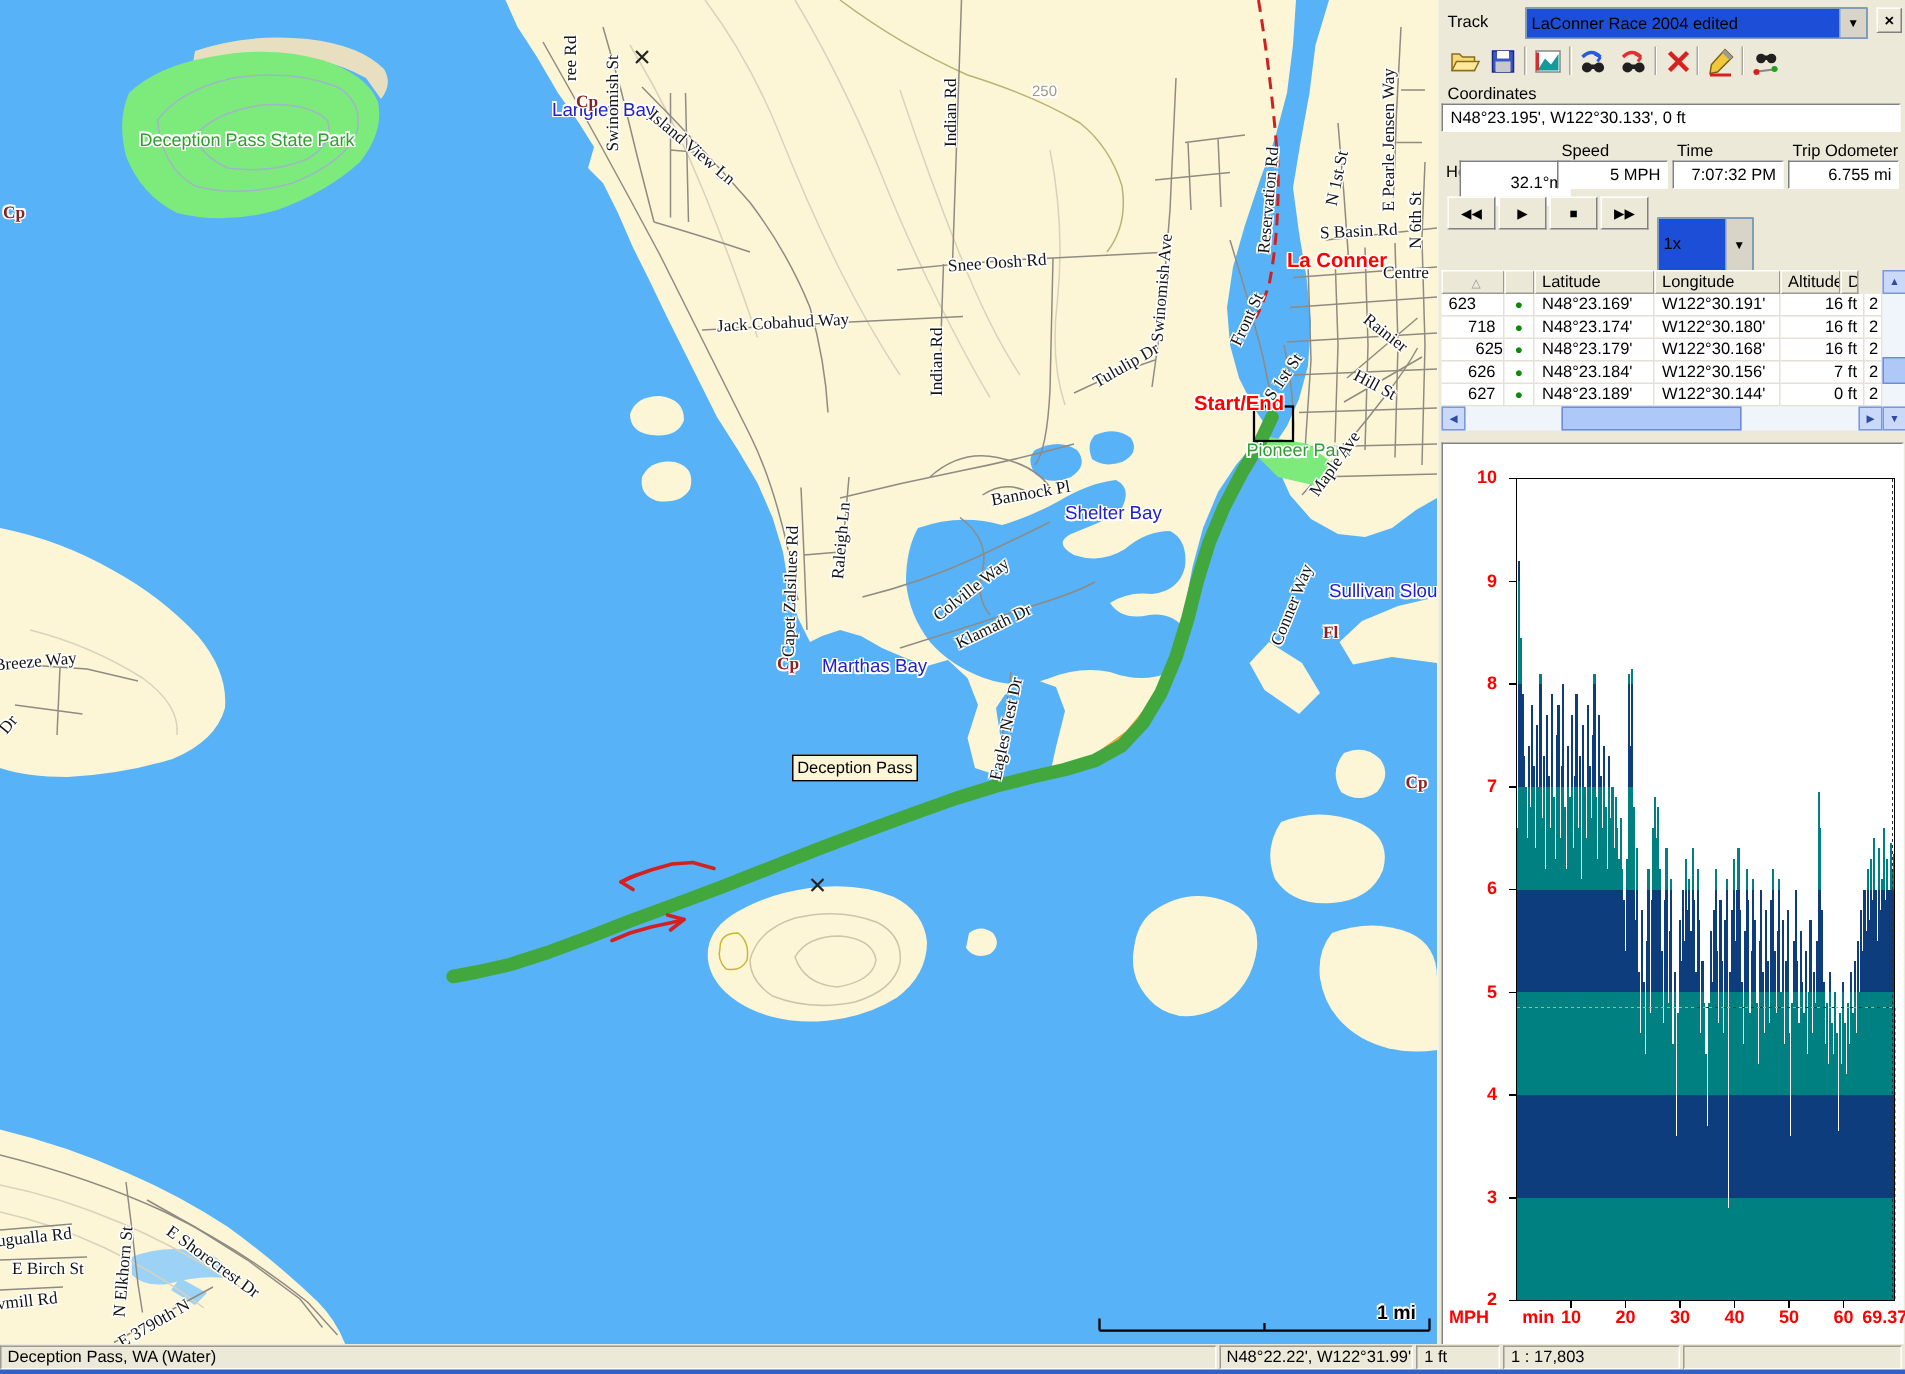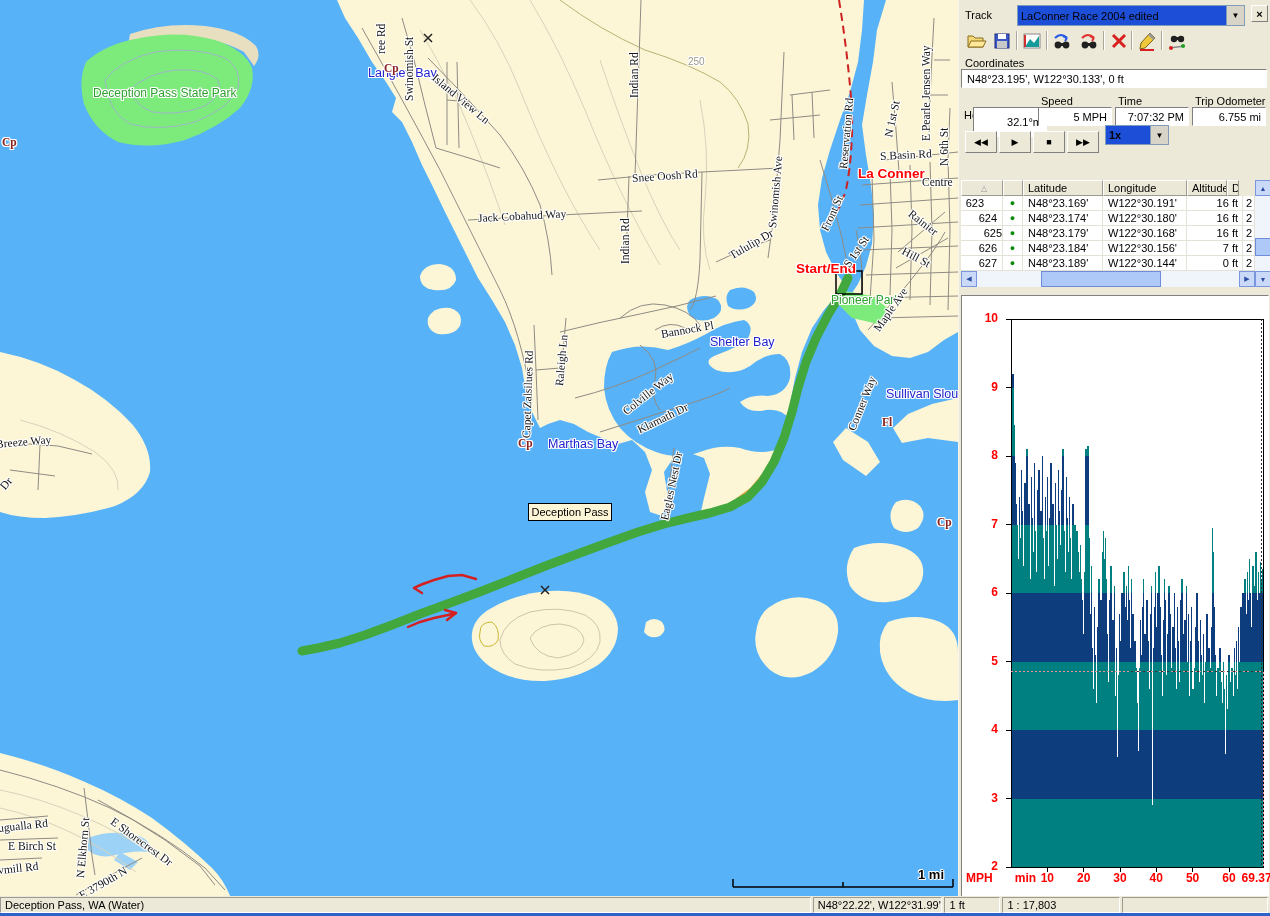--- a/index.html
+++ b/index.html
@@ -325,21 +325,21 @@
       <div class="panel-label" style="left: 236px; top: 95px;">Trip Odometer</div>
       <div class="sunken right" style="left: 233px; top: 107px; width: 74px; height: 19px;">6.755 mi</div>
     </div>
 
   <div id="playback-row">
       <div class="btn3d" style="left: 6px; top: 131px; width: 32px; height: 22px; font-size: 9px;">◀◀</div>
       <div class="btn3d" style="left: 40px; top: 131px; width: 32px; height: 22px; font-size: 9px;">▶</div>
       <div class="btn3d" style="left: 74px; top: 131px; width: 32px; height: 22px; font-size: 9px;">■</div>
       <div class="btn3d" style="left: 108px; top: 131px; width: 32px; height: 22px; font-size: 9px;">▶▶</div>
     </div>
-  <div class="combo" style="left:146px;top:125px;width:64px;height:20px;font-weight:bold;">
+  <div class="combo" style="left:146px;top:145px;width:64px;height:36px;">
     <div class="txt">1x</div>
     <div class="dd">▼</div>
   </div>
 
 
   <div id="trk-table">
       <div class="thead">
         <div class="th" style="justify-content: center; color: rgb(153, 153, 153); font-size: 8px; width: 42px;">△</div>
         <div class="th" style="width: 20px;"></div>
         <div class="th" style="width: 80px;">Latitude</div>
@@ -349,21 +349,21 @@
       </div>
       <div class="trow">
         <div class="td" style="width: 42px; justify-content: flex-end; padding-right: 18px;">623</div>
         <div class="td" style="width: 20px; justify-content: center; color: rgb(11, 138, 11); font-size: 9px;">●</div>
         <div class="td" style="width: 80px; padding-left: 5px;">N48°23.169'</div>
         <div class="td" style="width: 84px; padding-left: 5px;">W122°30.191'</div>
         <div class="td" style="width: 56px; justify-content: flex-end; padding-right: 4px;">16 ft</div>
         <div class="td" style="width: 12px; padding-left: 3px;">2</div>
       </div>
       <div class="trow">
-        <div class="td" style="width: 42px; justify-content: flex-end; padding-right: 5px;">624</div>
+        <div class="td" style="width: 42px; justify-content: flex-end; padding-right: 5px;">718</div>
         <div class="td" style="width: 20px; justify-content: center; color: rgb(11, 138, 11); font-size: 9px;">●</div>
         <div class="td" style="width: 80px; padding-left: 5px;">N48°23.174'</div>
         <div class="td" style="width: 84px; padding-left: 5px;">W122°30.180'</div>
         <div class="td" style="width: 56px; justify-content: flex-end; padding-right: 4px;">16 ft</div>
         <div class="td" style="width: 12px; padding-left: 3px;">2</div>
       </div>
       <div class="trow">
         <div class="td" style="width: 42px; justify-content: flex-end; padding-right: 0;">625</div>
         <div class="td" style="width: 20px; justify-content: center; color: rgb(11, 138, 11); font-size: 9px;">●</div>
         <div class="td" style="width: 80px; padding-left: 5px;">N48°23.179'</div>

